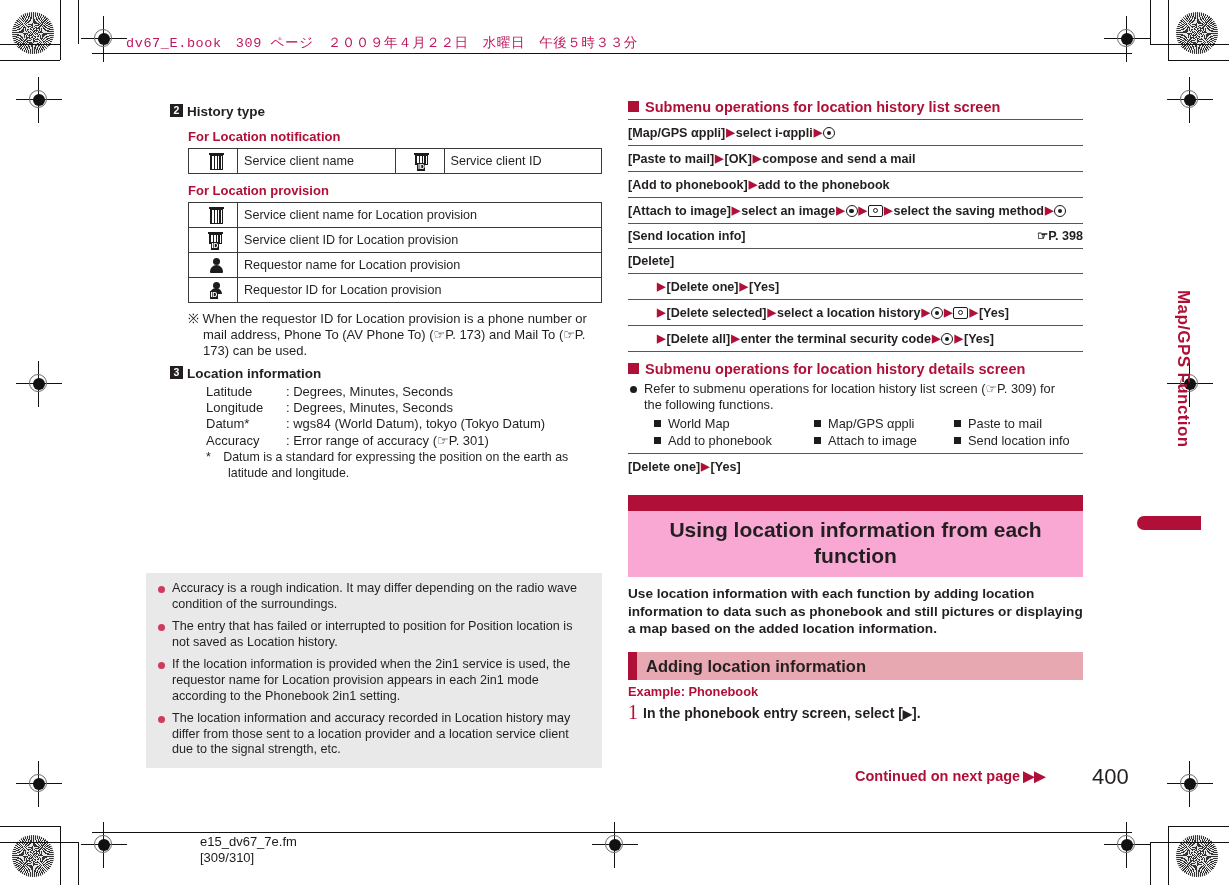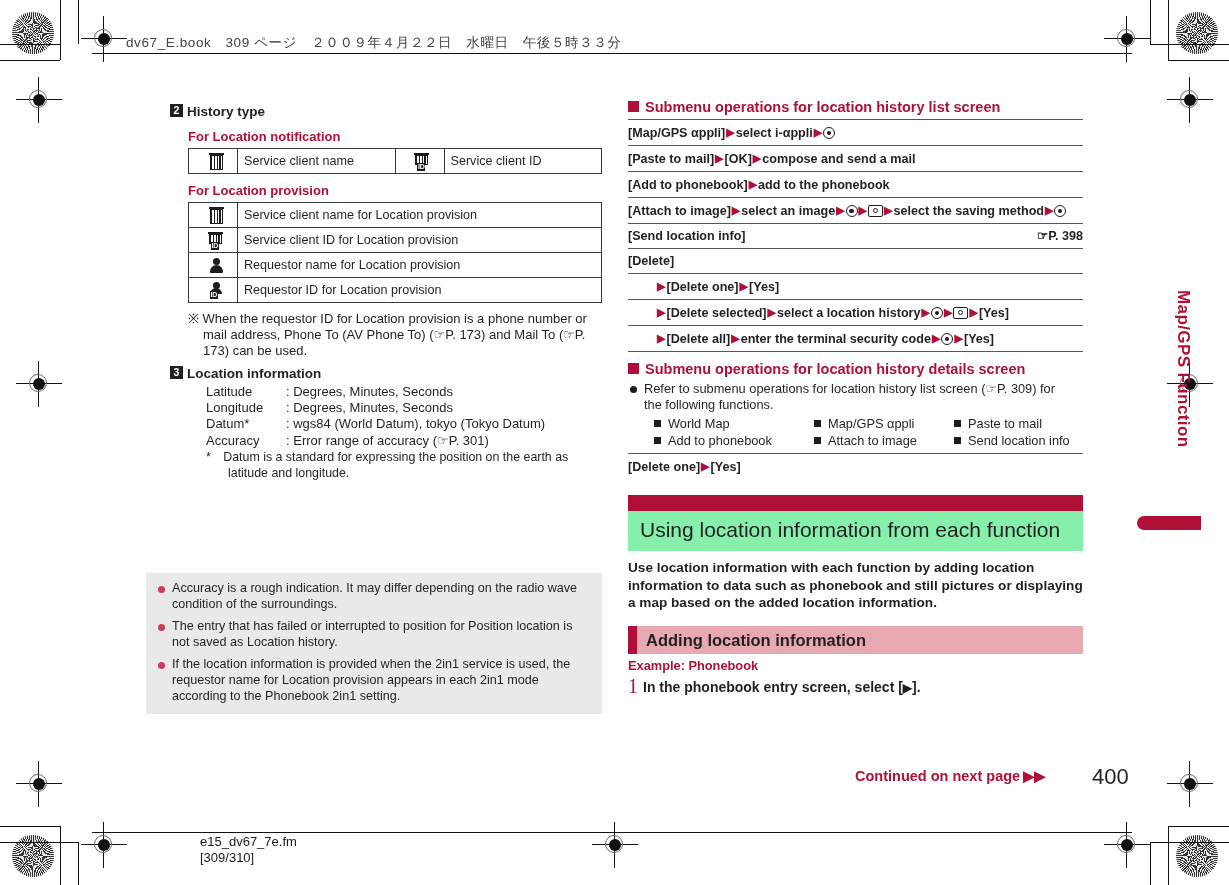--- a/index.html
+++ b/index.html
@@ -62,24 +62,24 @@
   }
   .header-rule {
     position: absolute;
     left: 92px; top: 53px;
     width: 1040px; height: 1px;
     background: #111;
   }
   .header-text {
     position: absolute;
     left: 126px; top: 34px;
-    font-family: Liberation Sans, sans-serif;
+    font-family: Liberation Mono, monospace;
     font-size: 13.5px;
     letter-spacing: 0.6px;
-    color: #404040;
+    color: #be185d;
     white-space: nowrap;
   }
 
   
   .col-left {
     position: absolute;
     left: 170px; top: 104px;
     width: 432px;
   }
   .col-right {
@@ -389,27 +389,28 @@
 
   
   .banner {
     margin-top: 16px;
   }
   .banner .bar {
     height: 16px;
     background: #b01038;
   }
   .banner .title {
-    background: #86efac;
+    background: #f9a8d4;
     color: #231f20;
     font-size: 21px;
-    font-weight: normal;
+    font-weight: bold;
     line-height: 26px;
     padding: 6px 12px 8px 12px;
     box-sizing: border-box;
+    text-align: center;
   }
   .banner-body {
     font-size: 13.6px;
     font-weight: bold;
     line-height: 17.5px;
     margin-top: 8px;
     color: #231f20;
   }
   .subbanner {
     margin-top: 14px;
@@ -670,20 +671,21 @@
       <div class="row"><span class="lbl">Accuracy</span><span>: Error range of accuracy (☞P. 301)</span></div>
     </div>
     <p class="spec-foot">*　Datum is a standard for expressing the position on the earth as latitude and longitude.</p>
   </div>
 
   <div class="notebox">
     <ul>
       <li>Accuracy is a rough indication. It may differ depending on the radio wave condition of the surroundings.</li>
       <li>The entry that has failed or interrupted to position for Position location is not saved as Location history.</li>
       <li>If the location information is provided when the 2in1 service is used, the requestor name for Location provision appears in each 2in1 mode according to the Phonebook 2in1 setting.</li>
+      <li>The location information and accuracy recorded in Location history may differ from those sent to a location provider and a location service client due to the signal strength, etc.</li>
     </ul>
   </div>
 
   <div class="col-right">
 
     <div class="sq-head">
       <span class="sq"></span><span>Submenu operations for location history list screen</span>
     </div>
 
     <div>

